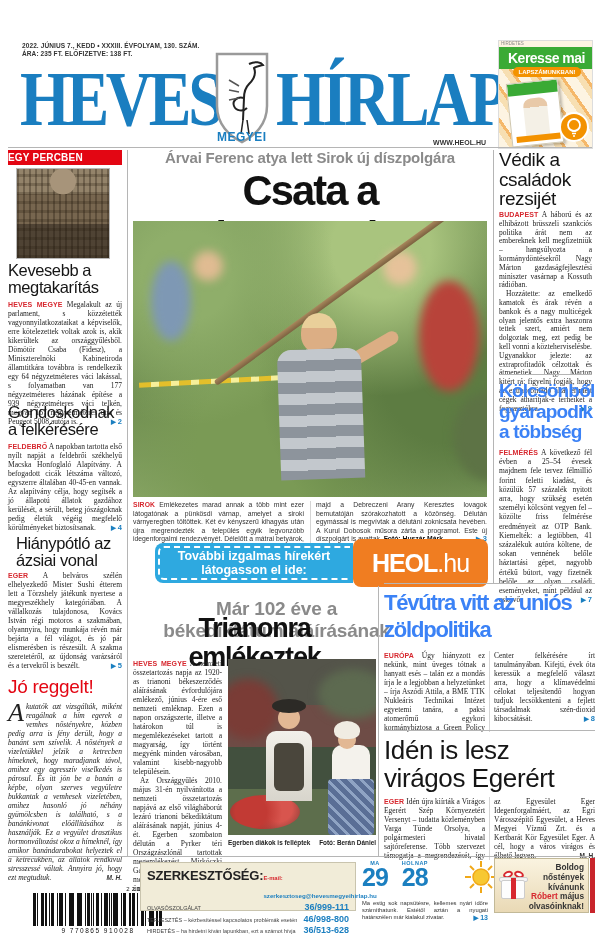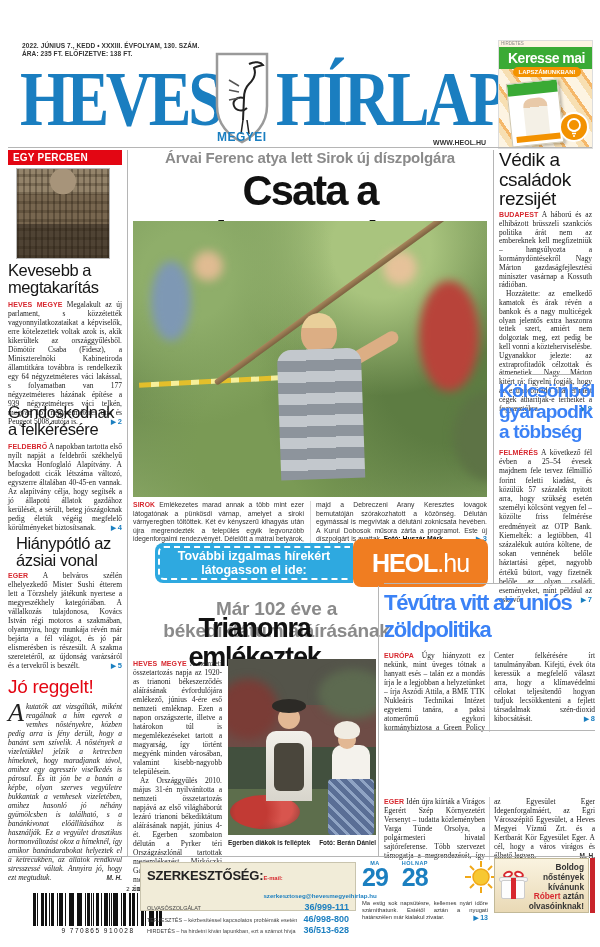--- a/index.html
+++ b/index.html
@@ -52,21 +52,21 @@
                box-shadow:2px 2px 3px rgba(0,0,0,.25); overflow:hidden; }
   .promo-mag .mtop { height:12px; background:#3aaa35; }
   .promo-mag .mfig { position:absolute; left:14px; top:16px; width:24px; height:40px;
                      background:linear-gradient(180deg,#e8c9a8 0 9px,#f4f0e6 9px); border-radius:8px 8px 2px 2px; }
   .promo-mag .mbar { position:absolute; left:4px; bottom:3px; width:44px; height:6px; background:#f39200; }
   .promo-circle { position:absolute; right:3px; bottom:6px; width:30px; height:30px;
                   border-radius:50%; background:#f39200; border:2px solid #fff; }
   
   .ep-banner { left:8px; top:150px; width:114px; height:15px; background:#e30613;
                color:#fff; font-weight:bold; font-size:10px; line-height:15px;
-               padding-left:5px; letter-spacing:.2px; }
+               letter-spacing:.2px; }
   .parl-photo { left:16px; top:168px; width:94px; height:91px; border:1px solid #b9b9b9;
                 background:
                  radial-gradient(circle at 50% 14%, #a7947a 0 14%, rgba(0,0,0,0) 15%),
                  repeating-linear-gradient(90deg, rgba(30,20,10,.30) 0 2px, rgba(0,0,0,0) 2px 6px),
                  repeating-linear-gradient(0deg, rgba(40,30,15,.25) 0 3px, rgba(0,0,0,0) 3px 9px),
                  linear-gradient(#93836a 0 28%, #77664f 28% 62%, #4f4334 62%); }
   .h-rail { font-size:16.5px; line-height:17px; }
   .morning-title { color:#e30613; font-size:19px; font-weight:400; letter-spacing:-.3px; }
   .morning { font-family:"Liberation Serif", serif; font-style:italic; font-size:7.5px;
              line-height:9px; text-align:justify; color:#222; }
@@ -355,20 +355,21 @@
 
   <div class="abs hline" style="left:384px; top:583px; width:211px;"></div>
   <div class="abs h-heavy" style="left:384px; top:589px; width:211px; font-size:22px; line-height:27px; letter-spacing:-1.2px;">Tévútra vitt az uniós zöldpolitika</div>
   <p class="abs bt" style="left:384px; top:651px; width:211px; column-count:2; column-gap:9px; column-rule:1px solid #d5d5d5;">
     <span class="lead">EURÓPA</span>
     <span>Úgy hiányzott ez nekünk, mint üveges tótnak a hanyatt esés – talán ez a mondás írja le a legjobban a helyzetünket – írja Aszódi Attila, a BME TTK Nukleáris Technikai Intézet egyetemi tanára, a paksi atomerőmű egykori kormánybiztosa a Green Policy Center felkérésére írt tanulmányában. Kifejti, évek óta keressük a megfelelő választ arra, hogy a klímavédelmi célokat teljesítendő hogyan tudjuk lecsökkenteni a fejlett társadalmak szén-dioxid kibocsátását.</span>
     <span class="pref">8</span>
   </p>
 
   <div class="abs hline" style="left:384px; top:730px; width:211px;"></div>
+  <div class="abs h-light" style="left:384px; top:736px; width:211px; font-size:26px; line-height:28px;">Idén is lesz virágos Egerért</div>
   <p class="abs bt" style="left:384px; top:797px; width:211px; column-count:2; column-gap:9px; column-rule:1px solid #d5d5d5;">
     <span class="lead">EGER</span>
     <span>Idén újra kiírták a Virágos Egerért Szép Környezetért Versenyt – tudatta közleményben Varga Tünde Orsolya, a polgármesteri hivatal sajtóreferense. Több szervezet támogatja a megrendezését, így az Egyesület Eger Idegenforgalmáért, az Egri Városszépítő Egyesület, a Heves Megyei Vízmű Zrt. és a Kertbarát Kör Egyesület Eger. A cél, hogy a város virágos és élhető legyen.</span>
     <span class="sig">M. H.</span>
   </p>
 
   <div class="abs hline" style="left:8px; top:856px; width:584px;"></div>
 
   <div class="abs barcode">
     <div class="bc-top">22130</div>
@@ -436,20 +437,20 @@
         <div class="bow2"></div>
       <div class="lid"></div>
         <div class="box"></div>
         <div class="ribv"></div>
     </div>
     <div class="nd-text" style="margin-left:26px;">
       <div>Boldog nőstények</div>
       <div>kívánunk</div>
       <div>
         <span class="nd-name">Róbert</span>
-        <span>aztán</span>
+        <span>május</span>
       </div>
       <div>olvasóinknak!</div>
     </div>
   </div>
   <div class="abs nd-strip"></div>
 
 </div>
 
 </body></html>

